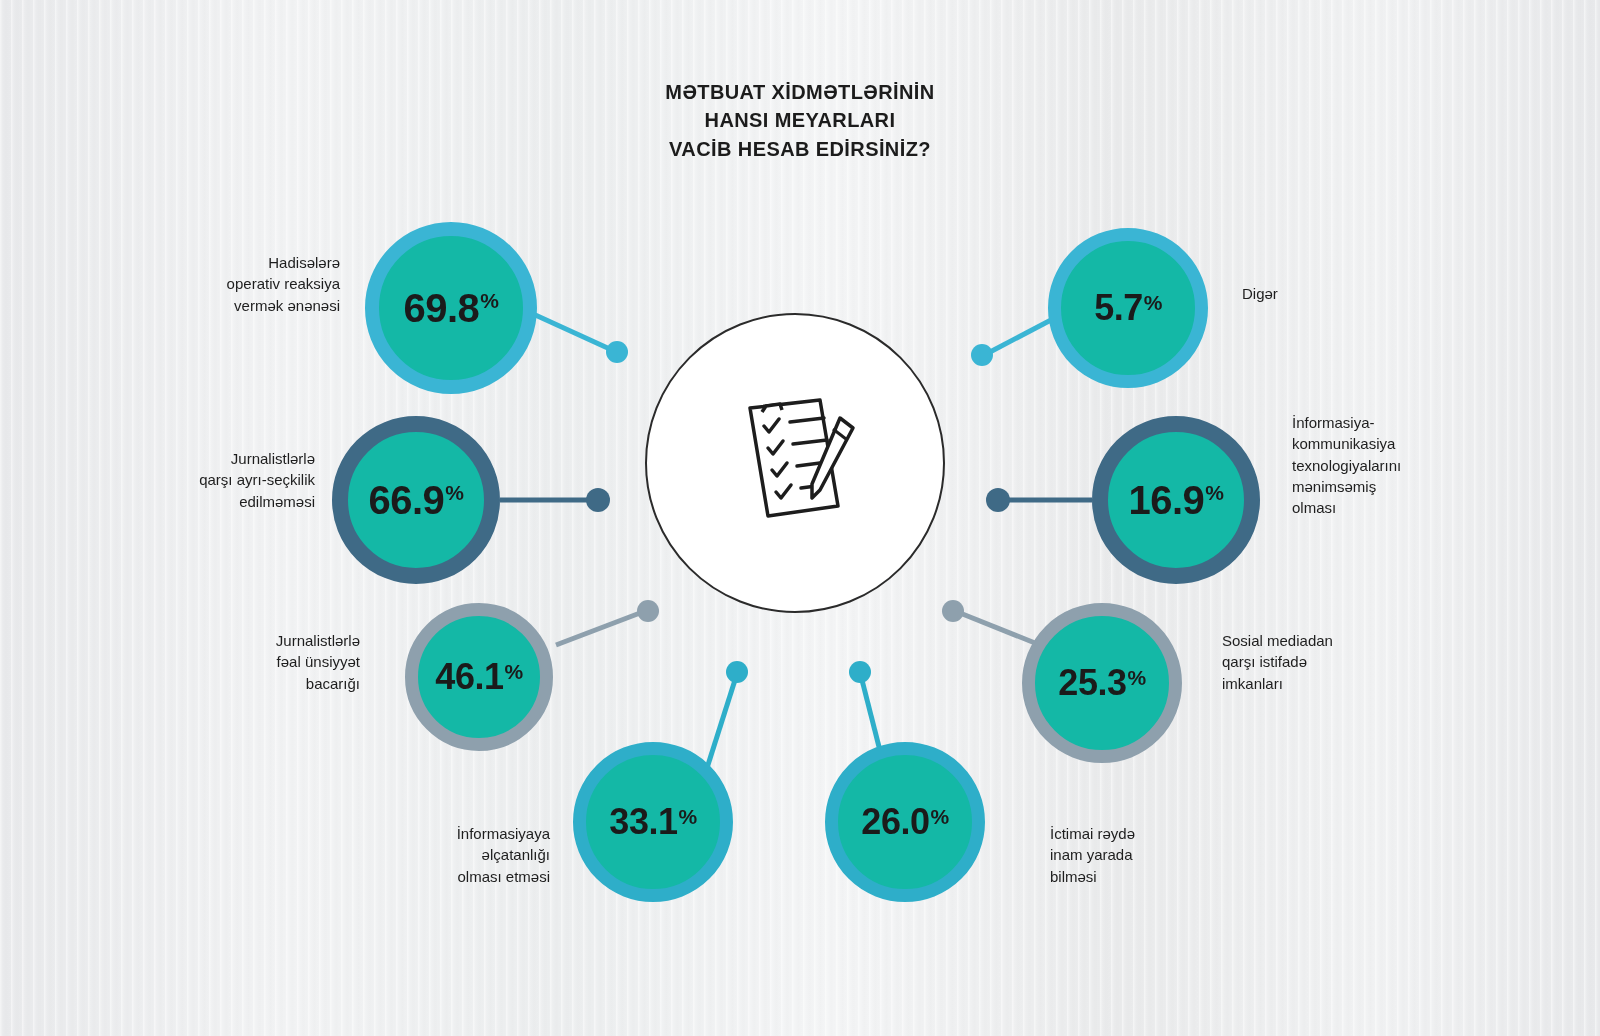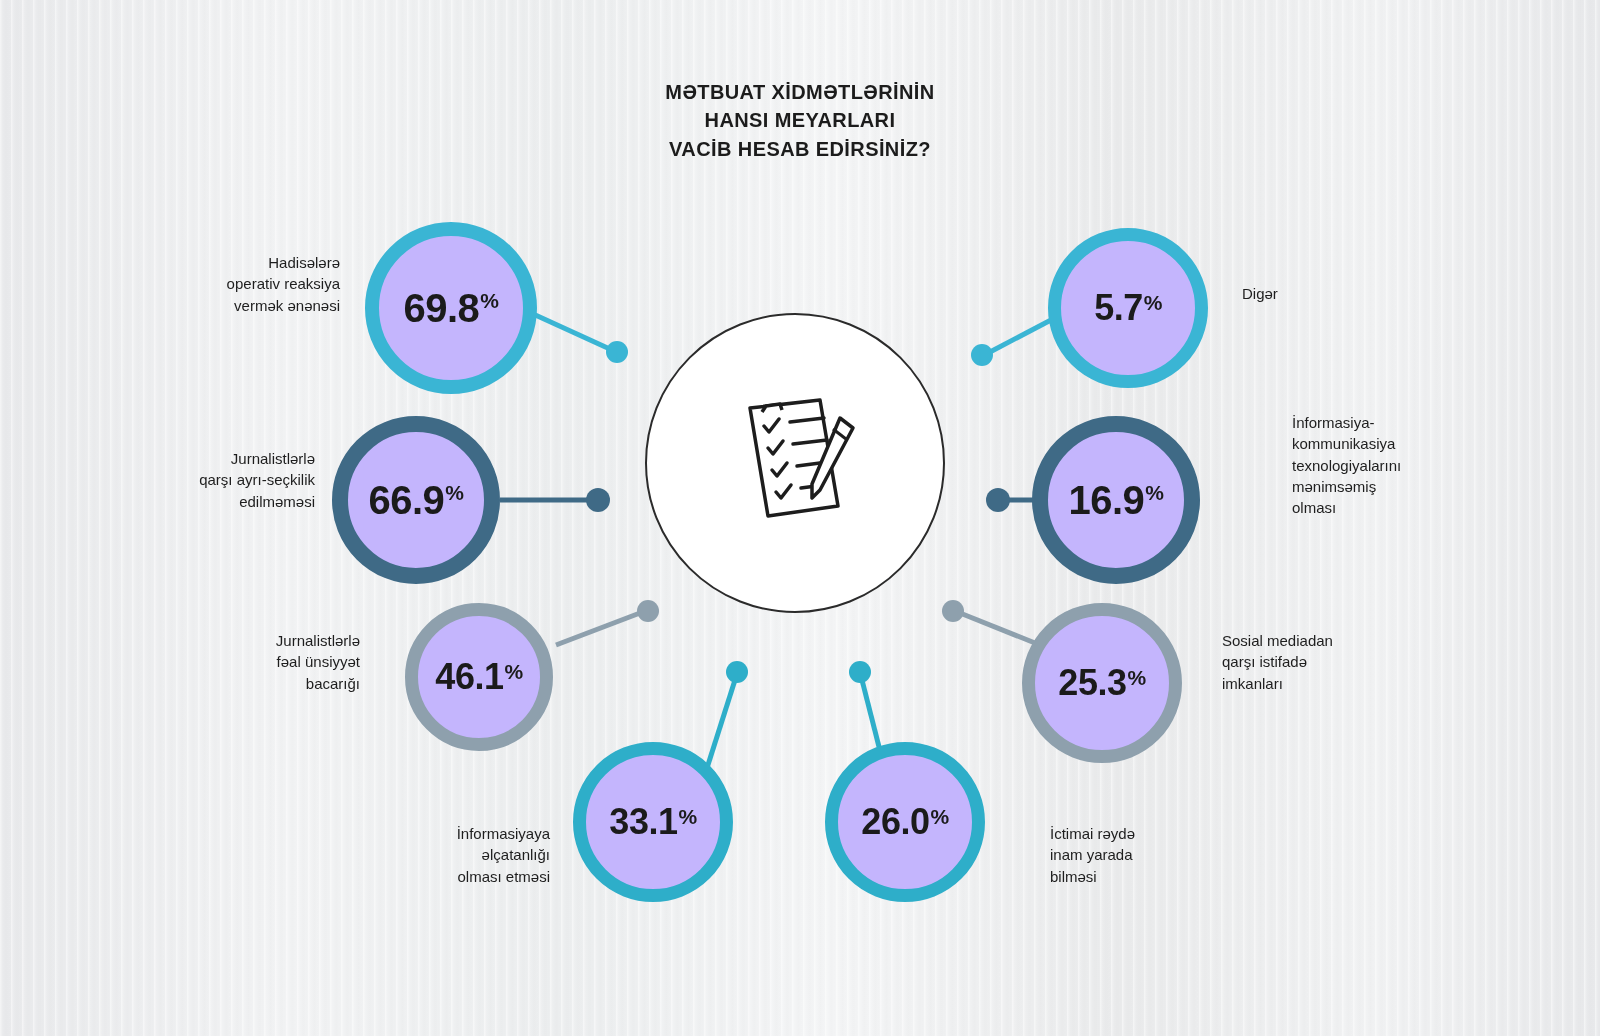--- a/index.html
+++ b/index.html
@@ -60,21 +60,21 @@
     position: absolute;
     left: 50%;
     top: 50%;
     transform: translate(-50%, -50%);
   }
 
   
   .bubble {
     position: absolute;
     border-radius: 50%;
-    background: #c4b5fd;
+    background: #14b8a6;
     box-sizing: border-box;
     display: flex;
     align-items: center;
     justify-content: center;
   }
   .bubble .val {
     color: #1b1b1b;
     font-weight: bold;
     font-size: 40px;
     letter-spacing: -0.5px;
@@ -222,21 +222,21 @@
   <div class="bubble small" style="left:1022px; top:603px; width:160px; height:160px; border:13px solid #8ea0ad;">
     <span class="val">
       <span>25.3</span>
         <span class="pct">%</span>
     </span>
   </div>
   <div class="label right" style="left:1222px; top:630px; width:270px;">Sosial mediadan
 qarşı istifadə
 imkanları</div>
 
-  <div class="bubble" style="left:1032px; top:416px; width:168px; height:168px; border:16px solid #3f6a86;">
+  <div class="bubble" style="left:1092px; top:416px; width:168px; height:168px; border:16px solid #3f6a86;">
     <span class="val">
       <span>16.9</span>
         <span class="pct">%</span>
     </span>
   </div>
   <div class="label right" style="left:1292px; top:412px; width:290px;">İnformasiya-
 kommunikasiya
 texnologiyalarını
 mənimsəmiş
 olması</div>

